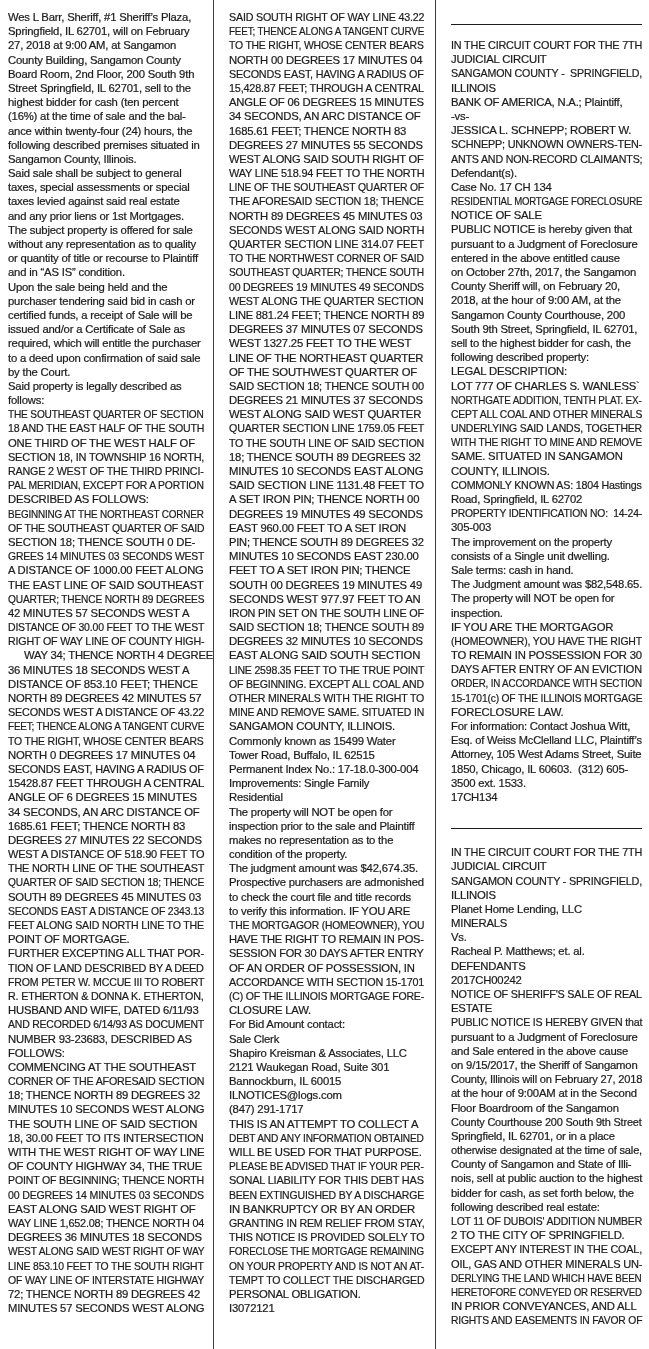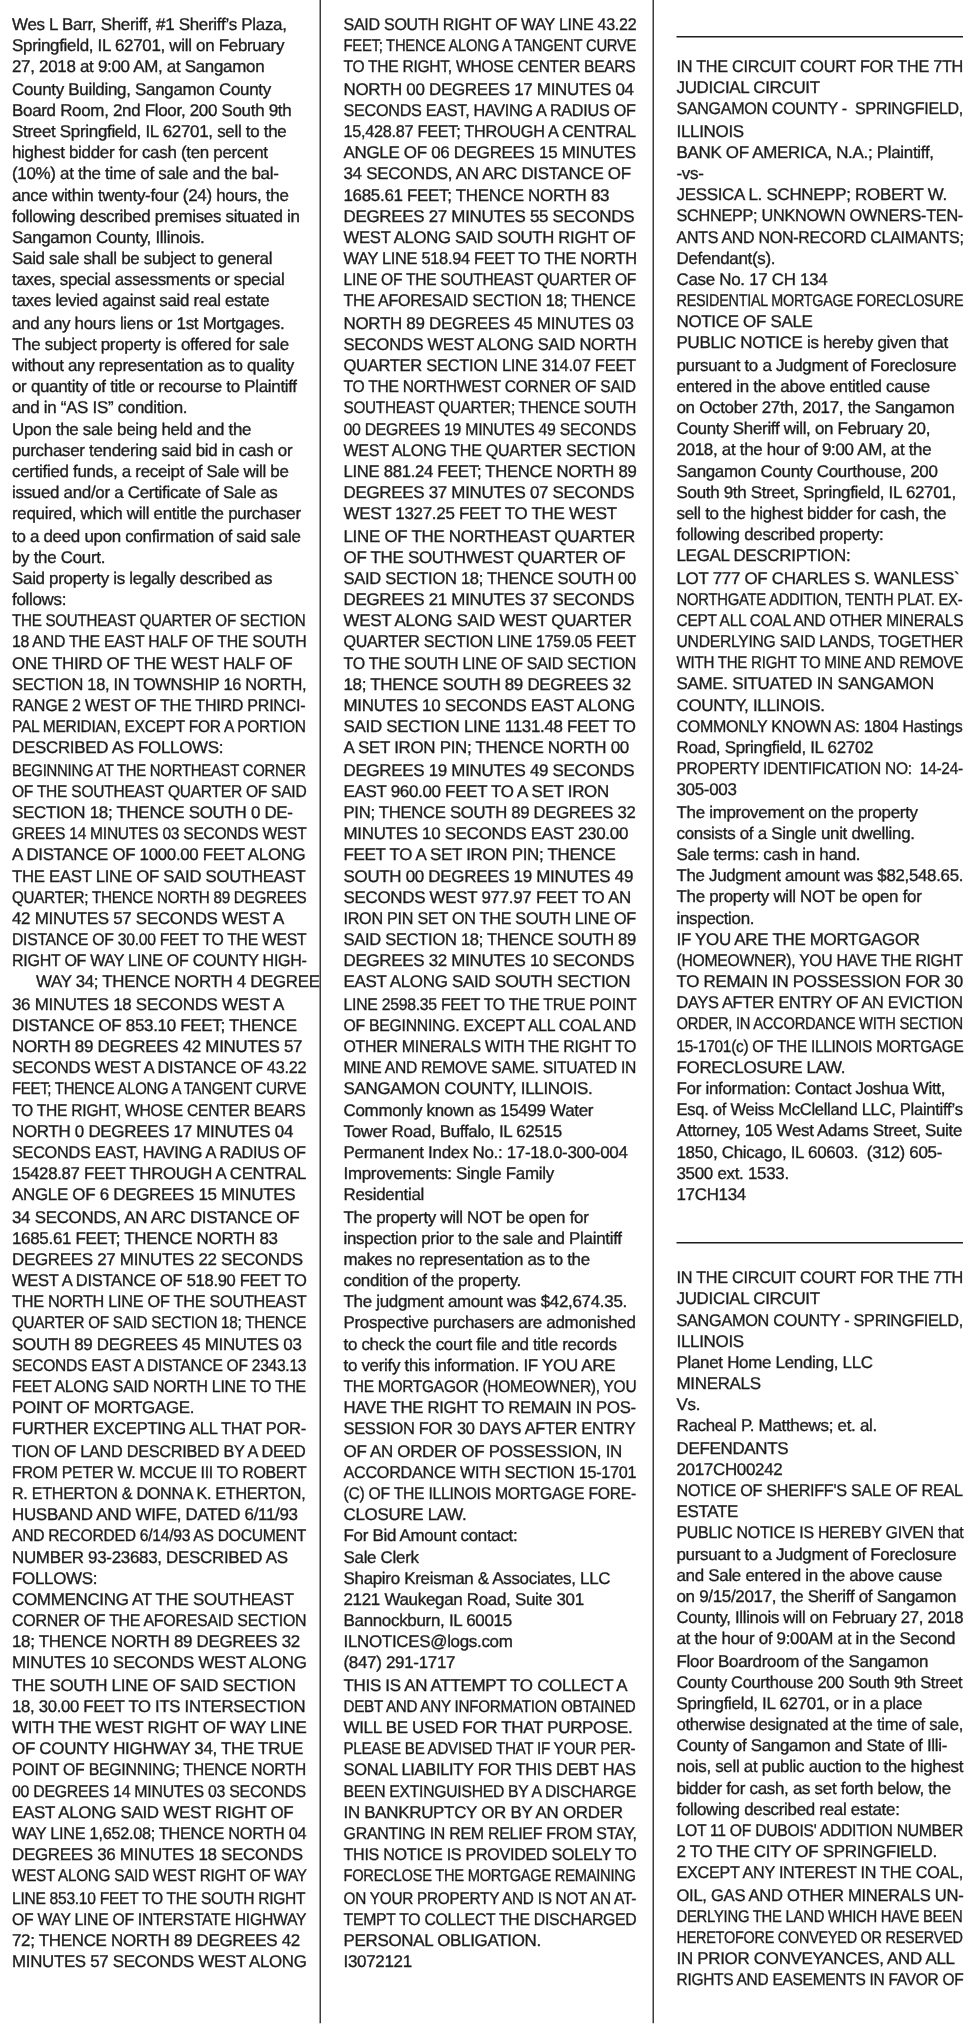--- a/index.html
+++ b/index.html
@@ -58,28 +58,28 @@
 
   <div class="col col-1">
     <div class="textblock">
         <div class="ln">Wes L Barr, Sheriff, #1 Sheriff’s Plaza,</div>
         <div class="ln">Springfield, IL 62701, will on February</div>
         <div class="ln">27, 2018 at 9:00 AM, at Sangamon</div>
         <div class="ln">County Building, Sangamon County</div>
         <div class="ln">Board Room, 2nd Floor, 200 South 9th</div>
         <div class="ln">Street Springfield, IL 62701, sell to the</div>
         <div class="ln">highest bidder for cash (ten percent</div>
-        <div class="ln">(10%) at the time of sale and the bal-</div>
+        <div class="ln">(16%) at the time of sale and the bal-</div>
         <div class="ln">ance within twenty-four (24) hours, the</div>
         <div class="ln">following described premises situated in</div>
         <div class="ln">Sangamon County, Illinois.</div>
         <div class="ln">Said sale shall be subject to general</div>
         <div class="ln">taxes, special assessments or special</div>
         <div class="ln">taxes levied against said real estate</div>
-        <div class="ln">and any hours liens or 1st Mortgages.</div>
+        <div class="ln">and any prior liens or 1st Mortgages.</div>
         <div class="ln">The subject property is offered for sale</div>
         <div class="ln">without any representation as to quality</div>
         <div class="ln">or quantity of title or recourse to Plaintiff</div>
         <div class="ln">and in “AS IS” condition.</div>
         <div class="ln">Upon the sale being held and the</div>
         <div class="ln">purchaser tendering said bid in cash or</div>
         <div class="ln">certified funds, a receipt of Sale will be</div>
         <div class="ln">issued and/or a Certificate of Sale as</div>
         <div class="ln">required, which will entitle the purchaser</div>
         <div class="ln">to a deed upon confirmation of said sale</div>

